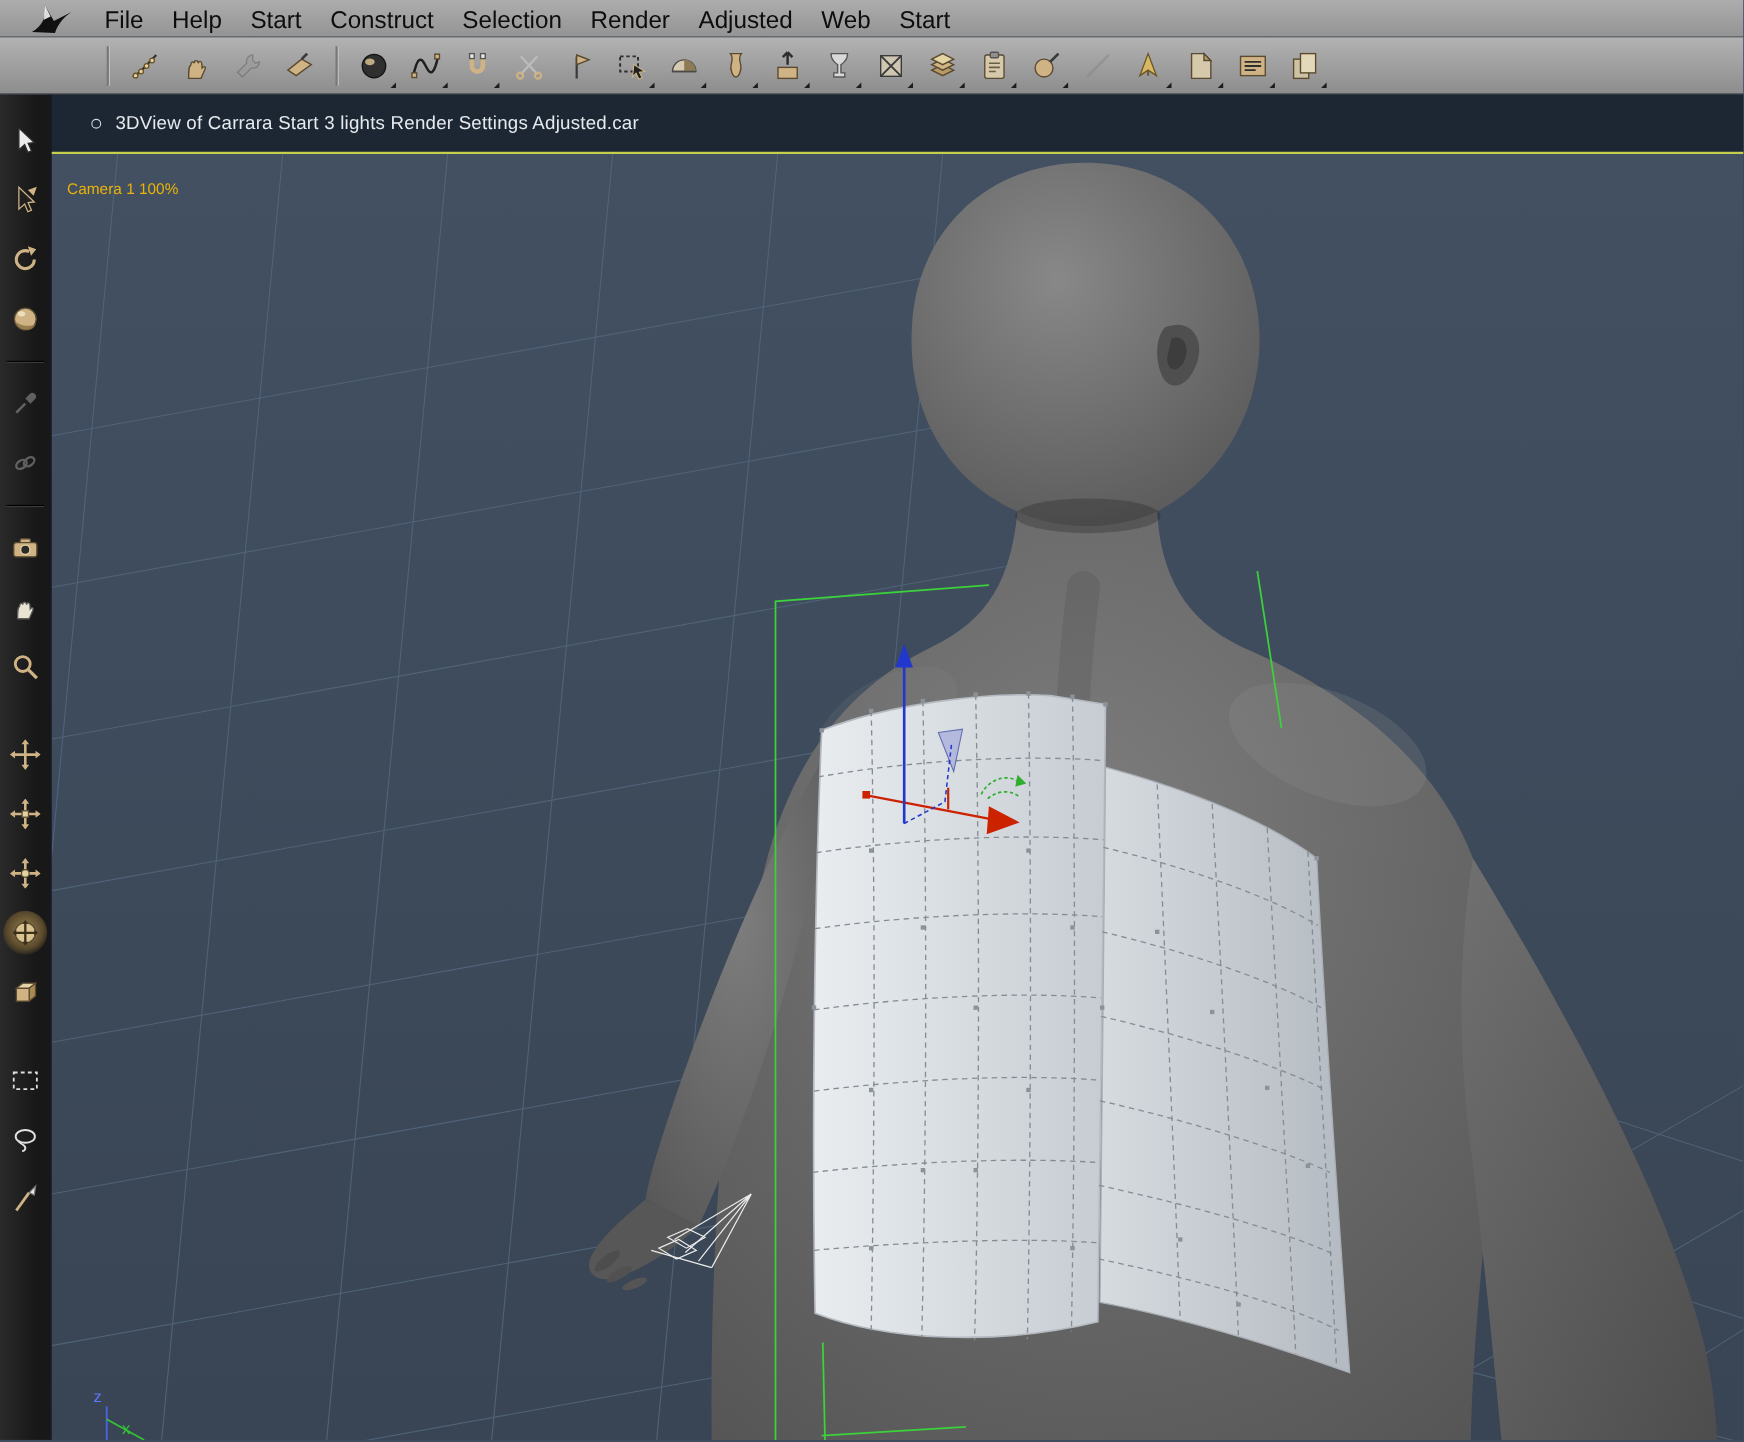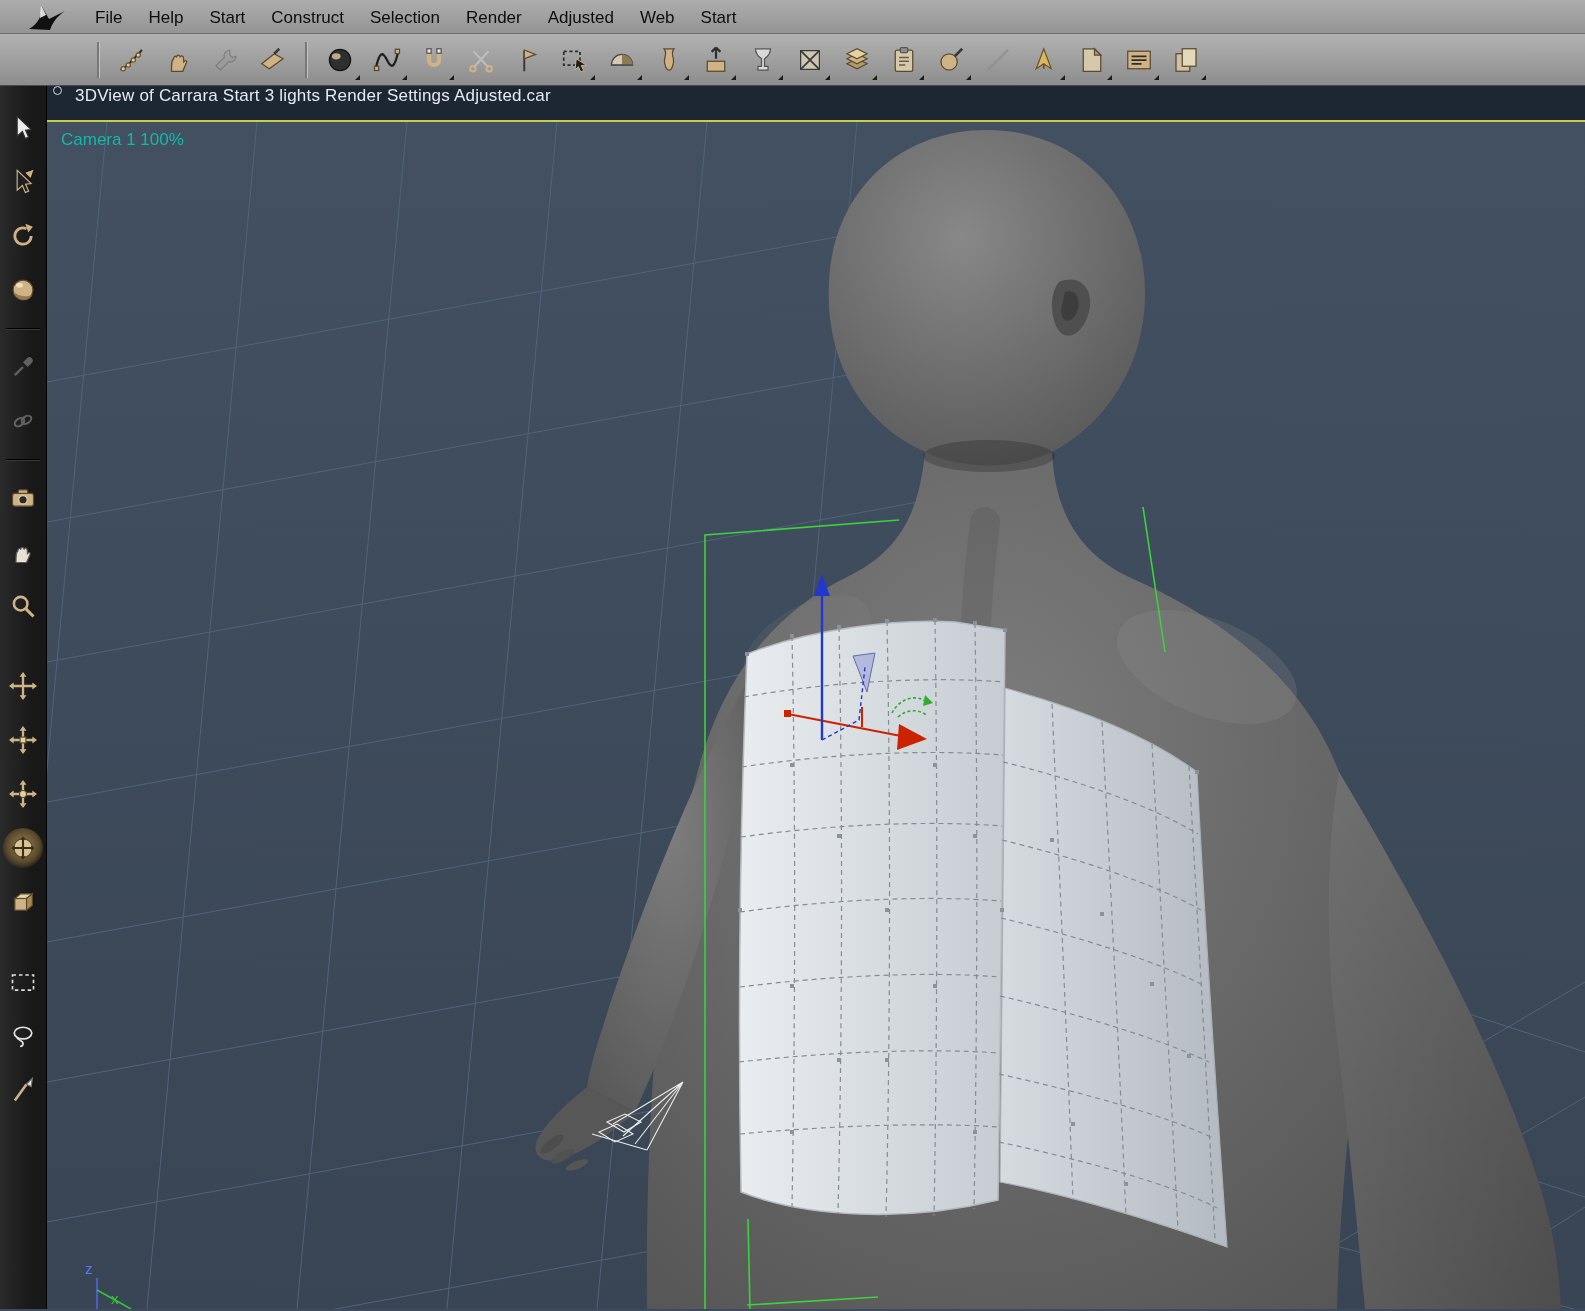--- a/index.html
+++ b/index.html
@@ -3,21 +3,21 @@
 <meta charset="utf-8">
 <style>
   * { margin:0; padding:0; box-sizing:border-box; }
   html,body { width:1585px; height:1311px; overflow:hidden; background:#3e4b5c;
               font-family:"Liberation Sans", sans-serif; }
 
   
   .menubar { height:34px; background:linear-gradient(#adadad,#949494); border-bottom:1px solid #6e6e6e;
              display:flex; align-items:center; padding-left:26px; }
   .logo { width:42px; height:28px; margin-right:14px; }
-  .menu-item { font-size:17px; color:#0d0d0d; padding:0 13px; height:32px; line-height:34px; cursor:default; }
+  .menu-item { font-size:22px; color:#0d0d0d; padding:0 13px; height:32px; line-height:34px; cursor:default; }
 
   
   .toolbar { height:52px; background:linear-gradient(#b2b2b2,#8d8d8d); border-bottom:1px solid #4a4a4a;
              display:flex; align-items:center; padding-left:88px; }
   .tsep { width:2px; height:36px; background:#787878; box-shadow:1px 0 0 #c2c2c2; margin:0 9px; }
   .tbtn { position:relative; width:47px; height:46px; background:transparent; border:none;
           display:flex; align-items:center; justify-content:center; }
   .tbtn svg { display:block; }
   .tbtn.menu::after { content:""; position:absolute; right:3px; bottom:3px;
           border-left:5px solid transparent; border-bottom:5px solid #1c1c1c; }
@@ -31,27 +31,27 @@
   .sbtn { position:relative; width:40px; height:40px; margin-bottom:14px; background:transparent;
           border:none; display:flex; align-items:center; justify-content:center; }
   .sbtn.disabled { opacity:.55; }
   .sbtn.active { background:radial-gradient(circle at 50% 45%, #9a8050 0%, #5a4a2c 55%, rgba(20,20,20,0) 78%);
                  border-radius:50%; }
   .sgap { height:26px; flex:none; }
   .sline { width:34px; height:1px; background:#000; box-shadow:0 1px 0 #3a3a3a; margin:4px 0 18px 0; }
 
   
   .viewport { flex:1; display:flex; flex-direction:column; position:relative; }
-  .vp-titlebar { height:34px; background:#1d2734; display:flex; padding-left:6px; }
+  .vp-titlebar { height:52px; background:#1d2734; display:flex; align-items:center; padding-left:36px; }
   .vp-dot { width:9px; height:9px; border:1.5px solid #cfd6dd; border-radius:50%; margin-right:13px; }
   .vp-title { font-size:17px; color:#e6eaee; letter-spacing:.2px; }
   .vp-accentline { height:2px; background:#c6cf4b; }
   .vp-canvas { position:relative; flex:1; background:#3e4b5c; overflow:hidden; }
   .scene { position:absolute; inset:0; width:100%; height:100%; }
-  .camera-label { position:absolute; top:8px; left:14px; font-size:17px; color:#14b8a6; }
+  .camera-label { position:absolute; top:23px; left:14px; font-size:14px; color:#eab308; }
   .scene text { font-family:"Liberation Sans", sans-serif; }
 </style>
 </head>
 <body>
 
 <div class="menubar">
   <svg class="logo" viewBox="0 0 42 28">
     <path d="M3 26 C12 21 17 12 15 2 L23 16 L39 8 C30 14 26 21 24 27 Z" fill="#111"></path>
     <path d="M15 2 L20 12 L14 15 Z" fill="#fff" opacity=".85"></path>
   </svg>

